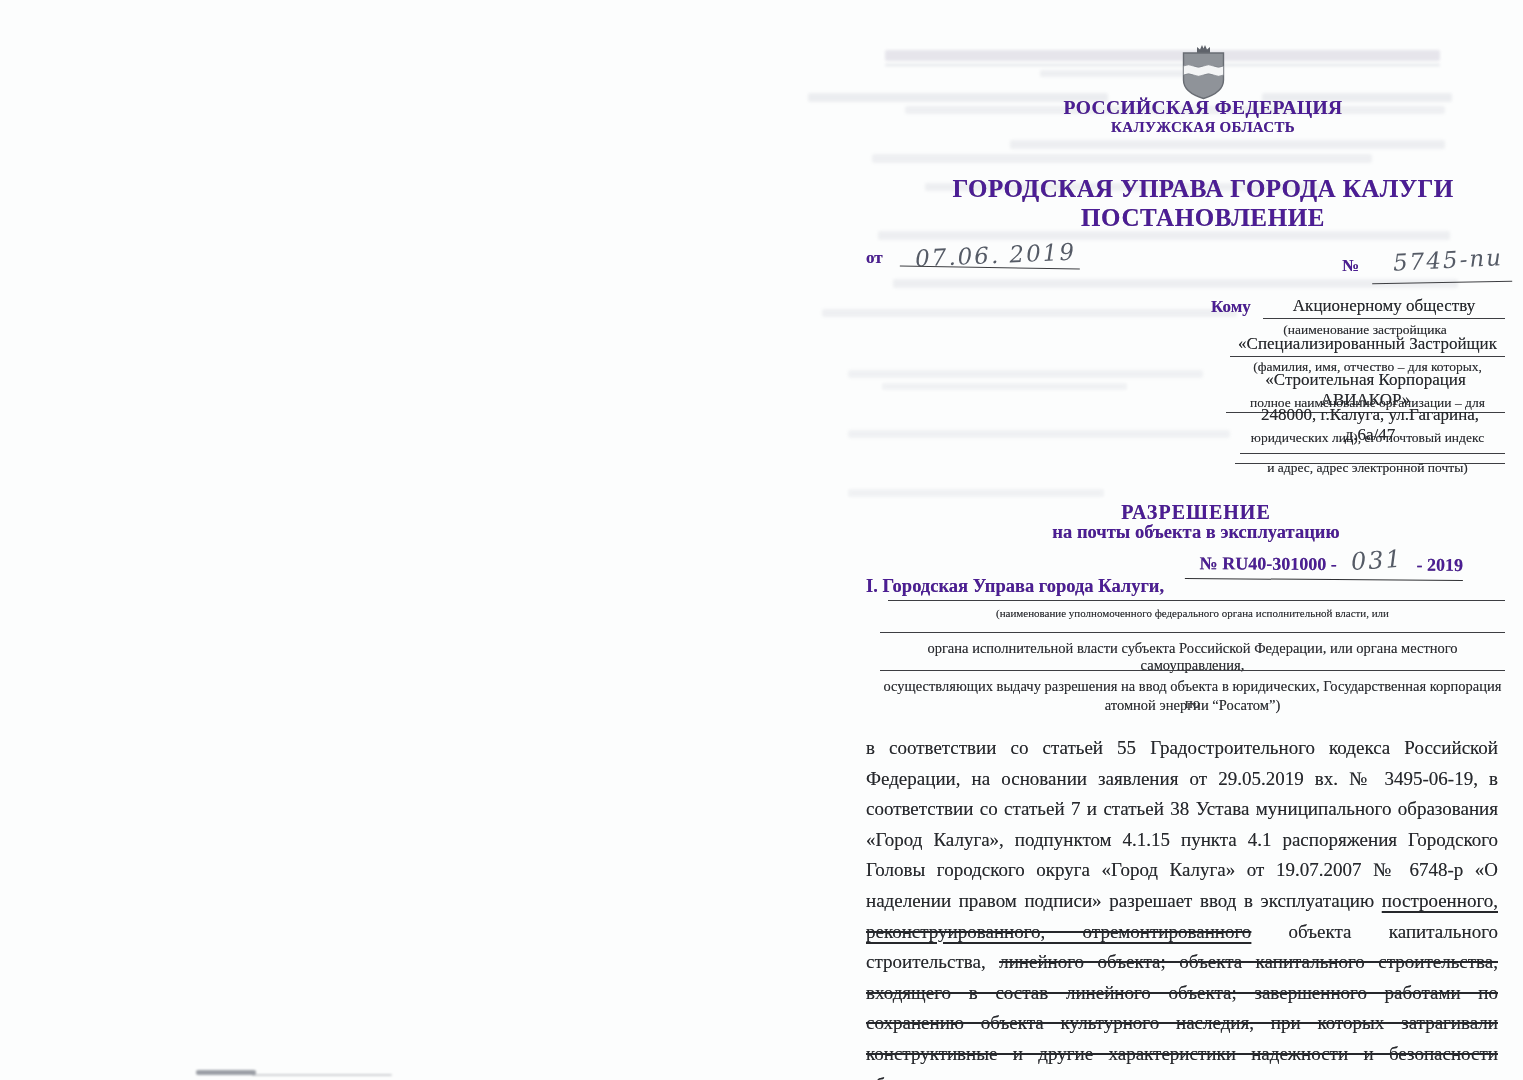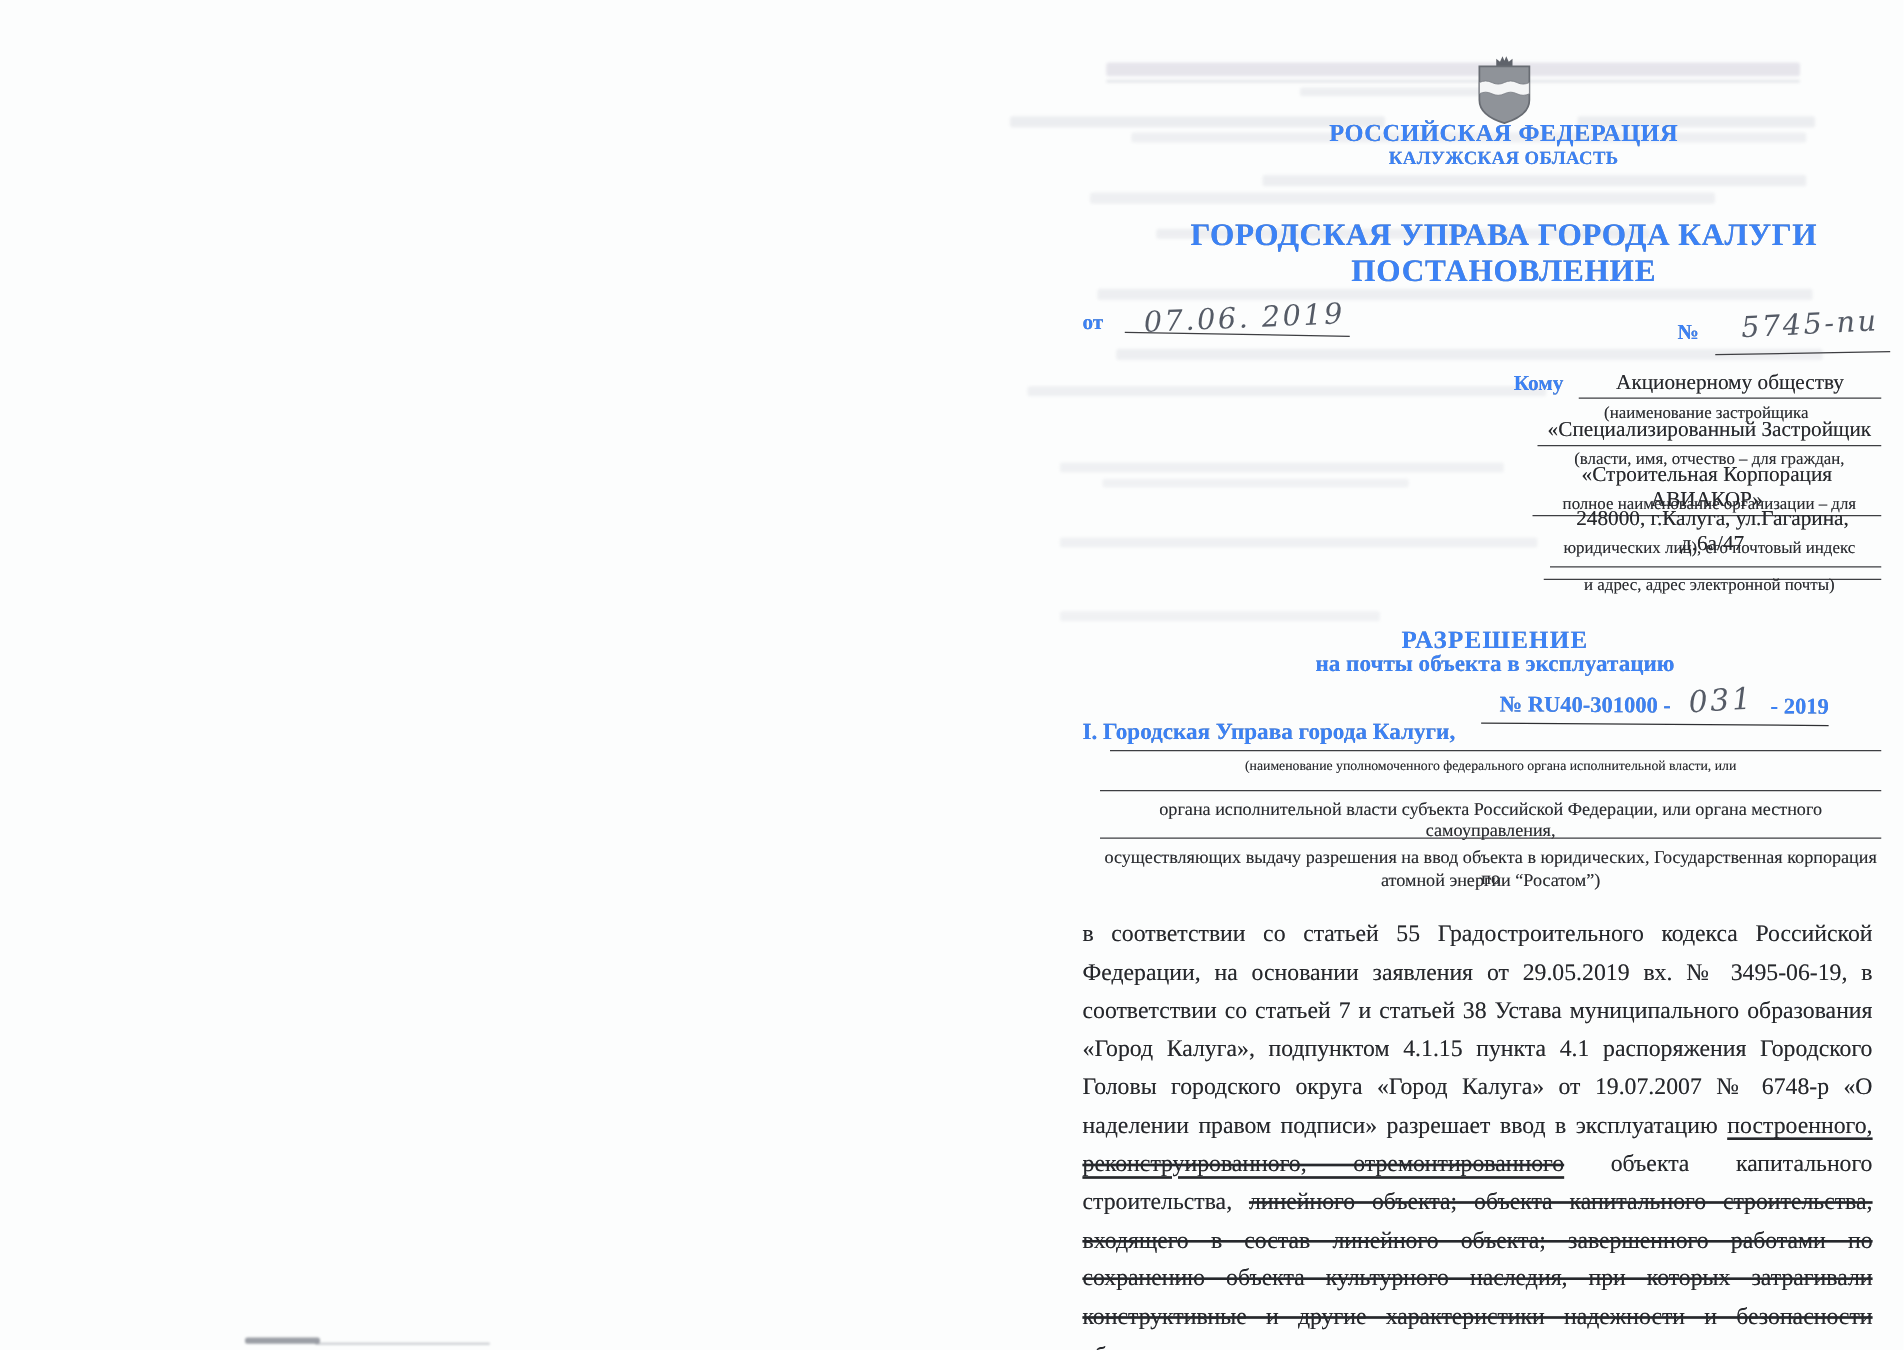--- a/index.html
+++ b/index.html
@@ -5,21 +5,21 @@
   html,body{margin:0;padding:0;background:#ffffff;}
   .page{
     position:relative;
     width:1523px;height:1080px;
     background:#fcfdfd;
     overflow:hidden;
     font-family:"Liberation Serif", serif;
     color:#26282c;
   }
   .abs{position:absolute;}
-  .printed{color:#3b82f6;text-shadow:0 0 .5px rgba(40,40,45,.55);}
+  .printed{color:#4c1d95;text-shadow:0 0 .5px rgba(40,40,45,.55);}
   .b{font-weight:bold;}
   .center{text-align:center;}
   
   .hand{
     font-family:"DejaVu Serif", serif;
     font-style:italic;
     color:#555b66;
     letter-spacing:2px;
     white-space:nowrap;
   }
@@ -84,21 +84,21 @@
   <div class="rule" style="left:900px;top:247px;width:180px;height:20px;transform:rotate(1deg);"></div>
 
   <div class="abs printed b" style="left:1342px;top:256px;font-size:17px;">№</div>
   <div class="abs hand" style="left:1393px;top:247px;font-size:23px;transform:rotate(-3deg);">5745-пи</div>
   <div class="rule" style="left:1372px;top:262px;width:140px;height:20px;transform:rotate(-1deg);"></div>
 
   <div class="abs printed b" style="left:1211px;top:297px;font-size:17px;">Кому</div>
   <div class="abs val center" style="left:1263px;top:296px;width:242px;border-bottom:1.6px solid #3d3e42;padding-bottom:2px;">Акционерному обществу</div>
   <div class="abs cap center" style="left:1240px;top:322px;width:250px;">(наименование застройщика</div>
   <div class="abs val center" style="left:1230px;top:334px;width:275px;border-bottom:1.6px solid #3d3e42;padding-bottom:2px;">«Специализированный Застройщик</div>
-  <div class="abs cap center" style="left:1230px;top:359px;width:275px;">(власти, имя, отчество – для граждан,</div>
+  <div class="abs cap center" style="left:1230px;top:359px;width:275px;">(фамилия, имя, отчество – для которых,</div>
   <div class="abs val center" style="left:1226px;top:370px;width:279px;border-bottom:1.6px solid #3d3e42;padding-bottom:2px;">«Строительная Корпорация АВИАКОР»</div>
   <div class="abs cap center" style="left:1230px;top:395px;width:275px;">полное наименование организации – для</div>
   <div class="abs val center" style="left:1235px;top:405px;width:270px;border-bottom:1.6px solid #3d3e42;padding-bottom:18px;">248000, г.Калуга, ул.Гагарина, д.6а/47</div>
   <div class="abs cap center" style="left:1230px;top:430px;width:275px;">юридических лиц), его почтовый индекс</div>
   <div class="rule" style="left:1240px;top:438px;width:265px;height:15px;"></div>
   <div class="abs cap center" style="left:1230px;top:460px;width:275px;">и адрес, адрес электронной почты)</div>
 
   <div class="abs printed b center" style="left:996px;top:501px;width:400px;font-size:20px;letter-spacing:1px;">РАЗРЕШЕНИЕ</div>
   <div class="abs printed b center" style="left:996px;top:522px;width:400px;font-size:18.5px;">на почты объекта в эксплуатацию</div>
 

